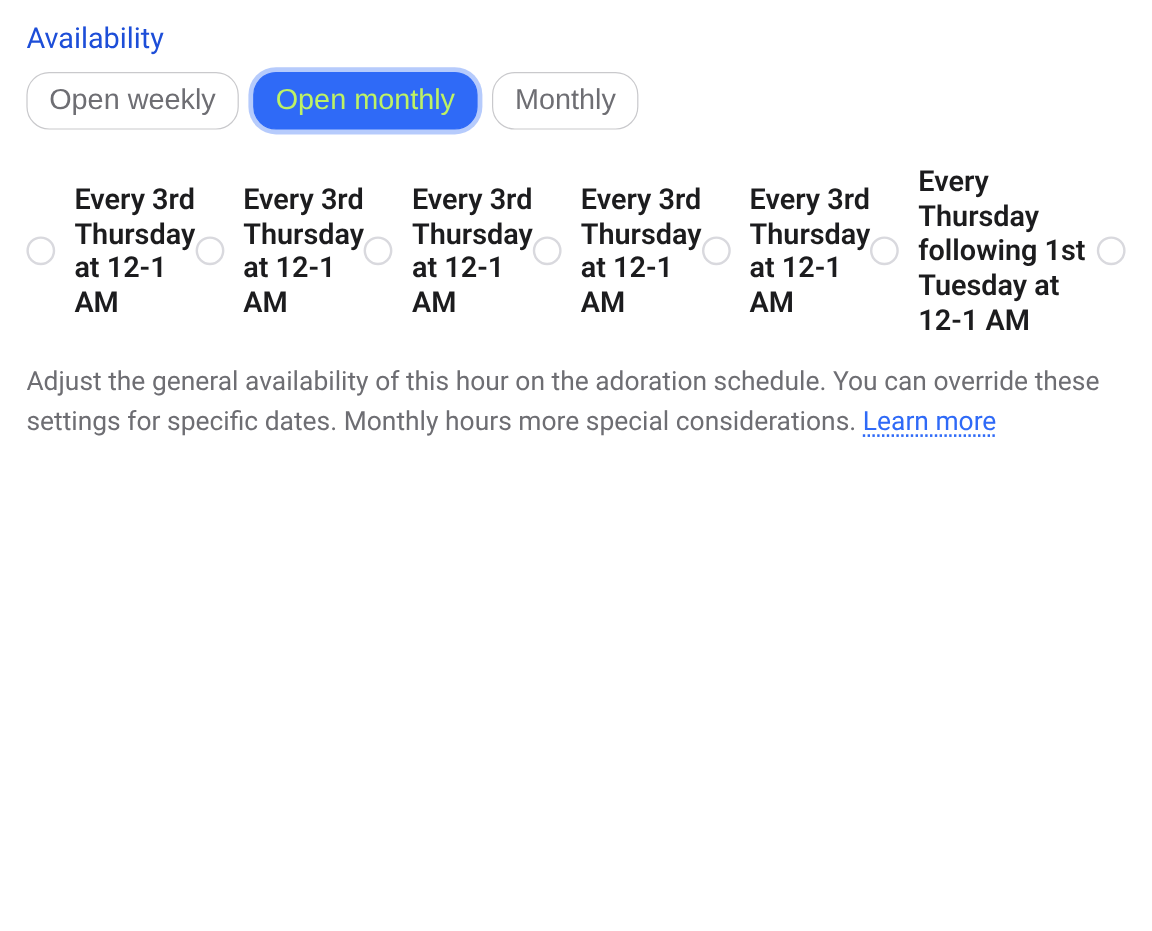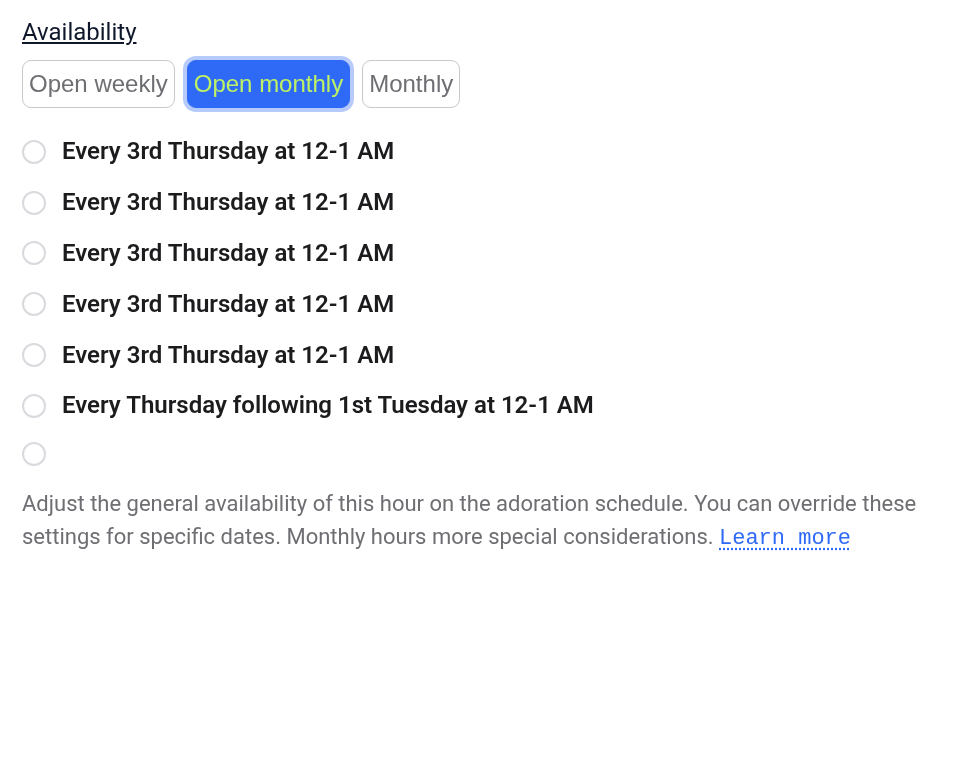--- a/index.html
+++ b/index.html
@@ -10,50 +10,49 @@
     body {
       font-family: -apple-system, BlinkMacSystemFont, "Segoe UI", Roboto, Helvetica, Arial, sans-serif;
       background: #fff;
       padding: 18px 22px;
       color: #1c1c1e;
       width: 960px;
     }
     .title {
       font-size: 24px;
       font-weight: 400;
-      color: #0f172a;
+      color: #1d4ed8;
       margin-bottom: 14px;
-      text-decoration: underline;
     }
     .tab-row {
       display: flex;
       gap: 12px;
       margin-bottom: 18px;
     }
     .tab-btn {
       font-size: 24px;
       font-weight: 400;
-      padding: 10px 6px;
-      border-radius: 9px;
+      padding: 10px 18px;
+      border-radius: 19px;
       border: 1.5px solid #c9c9cc;
       background: #fff;
       color: #6e6e73;
       cursor: pointer;
       line-height: 1.1;
     }
     .tab-btn.active {
       background: #2f6af7;
       border-color: #2f6af7;
       color: #bef264;
       font-weight: 500;
       box-shadow: 0 0 0 4px rgba(47,106,247,0.35);
     }
     .options {
       display: flex;
-      flex-direction: column;
+      flex-direction: row;
       gap: 0;
     }
     .option-row {
       display: flex;
       align-items: center;
       gap: 16px;
       padding: 11px 0;
       cursor: pointer;
     }
     .radio {
@@ -82,21 +81,20 @@
       font-size: 22px;
       font-weight: 400;
       color: #6e6e73;
       line-height: 1.5;
     }
     .help-link {
       color: #2f6af7;
       text-decoration: underline dotted;
       text-underline-offset: 4px;
       cursor: pointer;
-      font-family: Liberation Mono, monospace;
     }
   </style>
 </head>
 <body>
 
 <div class="title">Availability</div>
 
 <div class="tab-row" id="tab-row">
     <button class="tab-btn">Open weekly</button>
     <button class="tab-btn active">Open monthly</button>

